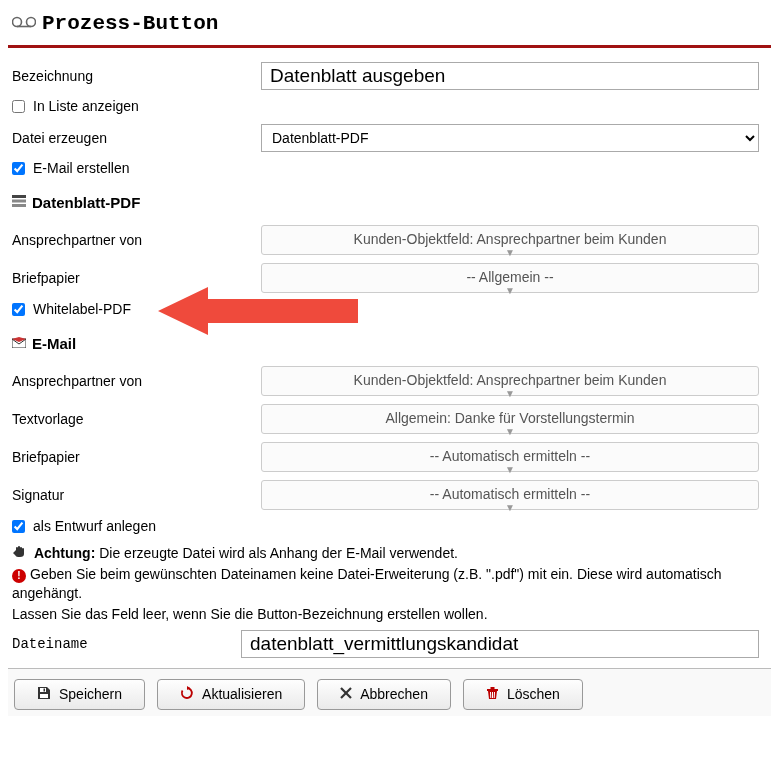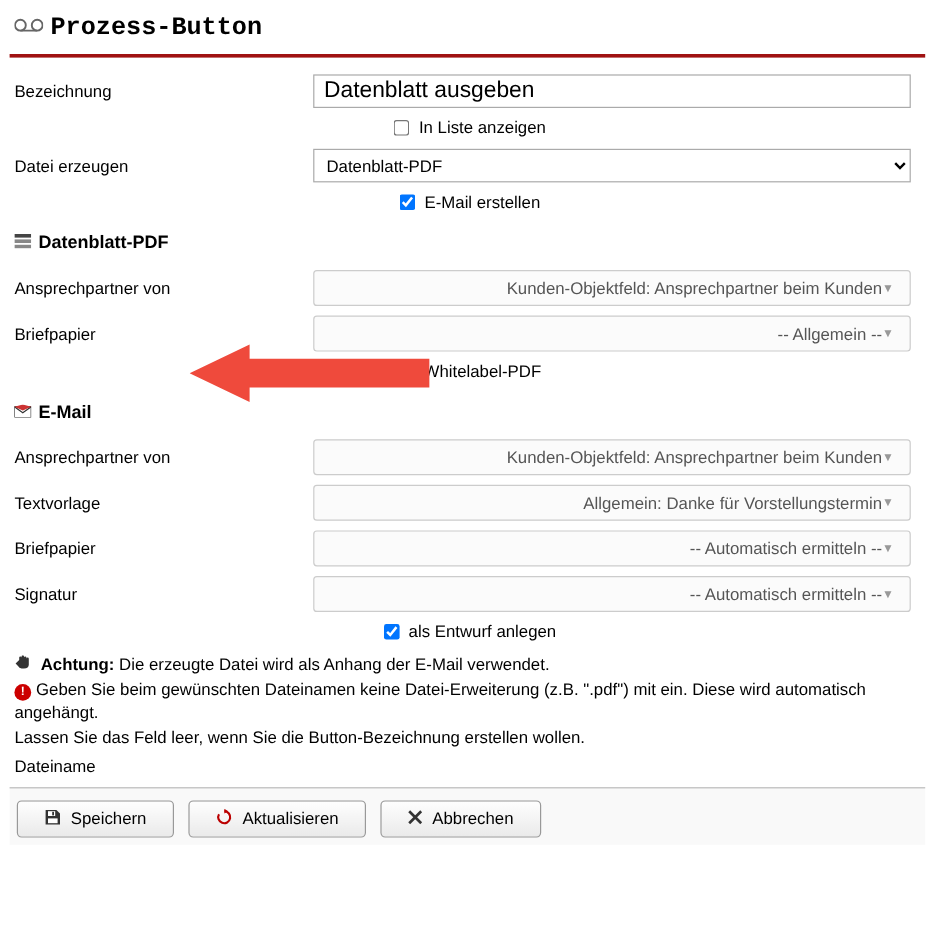--- a/index.html
+++ b/index.html
@@ -5,23 +5,23 @@
 * { box-sizing: border-box; margin: 0; padding: 0; }
 body { font-family: Arial, Helvetica, sans-serif; font-size: 14px; color: #000; background: #fff; padding: 8px; width: 779px; }
 .header { display: flex; align-items: center; padding: 4px 0 10px 4px; border-bottom: 3px solid #a01212; margin-bottom: 14px; font-family: Liberation Mono, monospace; }
 .header-icon { width: 30px; font-size: 18px; color: #666; }
 .header-title { font-size: 21px; font-weight: bold; }
 .form-row { display: flex; align-items: center; margin-bottom: 8px; }
 .form-label { width: 253px; padding-left: 4px; font-size: 14px; }
 .form-field { flex: 1; padding-right: 12px; }
 .text-input { width: 100%; padding: 5px 8px; border: 1px solid #aaa; font-size: 19px; height: 28px; }
 .select-native { width: 100%; padding: 4px 6px; border: 1px solid #aaa; font-size: 14px; height: 28px; background: #fff; }
-.select-custom { width: 100%; padding: 5px 13px; border: 1px solid #ccc; border-radius: 3px; font-size: 14px; height: 30px; background: #fbfbfb; display: flex; align-items: center; justify-content: flex-end; color: #555; cursor: pointer; }
+.select-custom { width: 100%; padding: 5px 2px; border: 1px solid #ccc; border-radius: 3px; font-size: 14px; height: 30px; background: #fbfbfb; display: flex; align-items: center; justify-content: flex-start; color: #555; cursor: pointer; flex-direction: column; }
 .select-custom .caret { color: #999; font-size: 10px; }
-.checkbox-row { display: flex; align-items: center; margin-bottom: 10px; padding-left: 4px; justify-content: center; }
+.checkbox-row { display: flex; align-items: center; margin-bottom: 10px; padding-left: 4px; }
 .checkbox-row input { margin-right: 8px; }
 .section-header { display: flex; align-items: center; font-weight: bold; font-size: 15px; margin: 18px 0 14px 4px; }
 .section-icon { margin-right: 6px; font-size: 13px; }
 .info-line { padding-left: 4px; margin-bottom: 2px; font-size: 14px; line-height: 1.35; }
 .info-icon { display: inline-block; width: 18px; vertical-align: top; }
 .warn-circle { display: inline-block; width: 14px; height: 14px; border-radius: 50%; background: #c00; color: #fff; font-size: 10px; font-weight: bold; text-align: center; line-height: 14px; }
 .button-bar { display: flex; gap: 12px; padding: 10px 6px 6px 6px; border-top: 1px solid #bbb; margin-top: 10px; background: #f9f9f9; }
 .btn { display: inline-flex; align-items: center; gap: 8px; padding: 6px 22px; border: 1px solid #999; border-radius: 4px; background: linear-gradient(#fefefe,#eaeaea); font-size: 14px; cursor: pointer; }
 .btn .bi { font-size: 14px; color: #333; }
 .arrow-wrap { position: relative; }
@@ -168,21 +168,22 @@
   </span>
   <b>Achtung:</b><span> Die erzeugte Datei wird als Anhang der E-Mail verwendet.</span>
 </div>
 
 <div class="info-line">
   <span class="info-icon"><span class="warn-circle">!</span></span><span>Geben Sie beim gewünschten Dateinamen keine Datei-Erweiterung (z.B. ".pdf") mit ein. Diese wird automatisch angehängt.</span>
 </div>
 <div class="info-line">Lassen Sie das Feld leer, wenn Sie die Button-Bezeichnung erstellen wollen.</div>
 
 <div class="form-row" style="margin-top:6px;">
-  <div class="form-label" style="width:233px;">Dateiname</div>
+  <div class="form-label" style="width:233px;font-family:Liberation Mono, monospace;">Dateiname</div>
+  <div class="form-field"><input type="text" class="text-input" value="datenblatt_vermittlungskandidat" style=""></div>
 </div>
 
 <div class="button-bar">
   <button class="btn">
     <span class="bi"><svg width="14" height="14" viewBox="0 0 14 14">
           <path d="M1 1 L10 1 L13 4 L13 13 L1 13 Z" fill="#333"></path>
           <rect x="3" y="2" width="6" height="4" fill="#fff"></rect>
           <rect x="3" y="8" width="8" height="4" fill="#fff"></rect>
           <rect x="6.5" y="2.5" width="1.5" height="3" fill="#333"></rect>
         </svg></span>
@@ -195,13 +196,24 @@
         </svg></span>
     <span>Aktualisieren</span>
   </button>
   <button class="btn">
     <span class="bi"><svg width="12" height="12" viewBox="0 0 12 12">
           <line x1="1" y1="1" x2="11" y2="11" stroke="#333" stroke-width="2.2"></line>
           <line x1="11" y1="1" x2="1" y2="11" stroke="#333" stroke-width="2.2"></line>
         </svg></span>
     <span>Abbrechen</span>
   </button>
+  <button class="btn">
+    <span class="bi"><svg width="13" height="14" viewBox="0 0 13 14">
+          <rect x="1" y="3" width="11" height="2" fill="#b00"></rect>
+          <rect x="4.5" y="1" width="4" height="2" fill="#b00"></rect>
+          <path d="M2 5 L3 13 L10 13 L11 5 Z" fill="#b00"></path>
+          <line x1="4.5" y1="6" x2="4.8" y2="12" stroke="#fff" stroke-width="1"></line>
+          <line x1="6.5" y1="6" x2="6.5" y2="12" stroke="#fff" stroke-width="1"></line>
+          <line x1="8.5" y1="6" x2="8.2" y2="12" stroke="#fff" stroke-width="1"></line>
+        </svg></span>
+    <span>Löschen</span>
+  </button>
 </div>
 
 </body></html>

